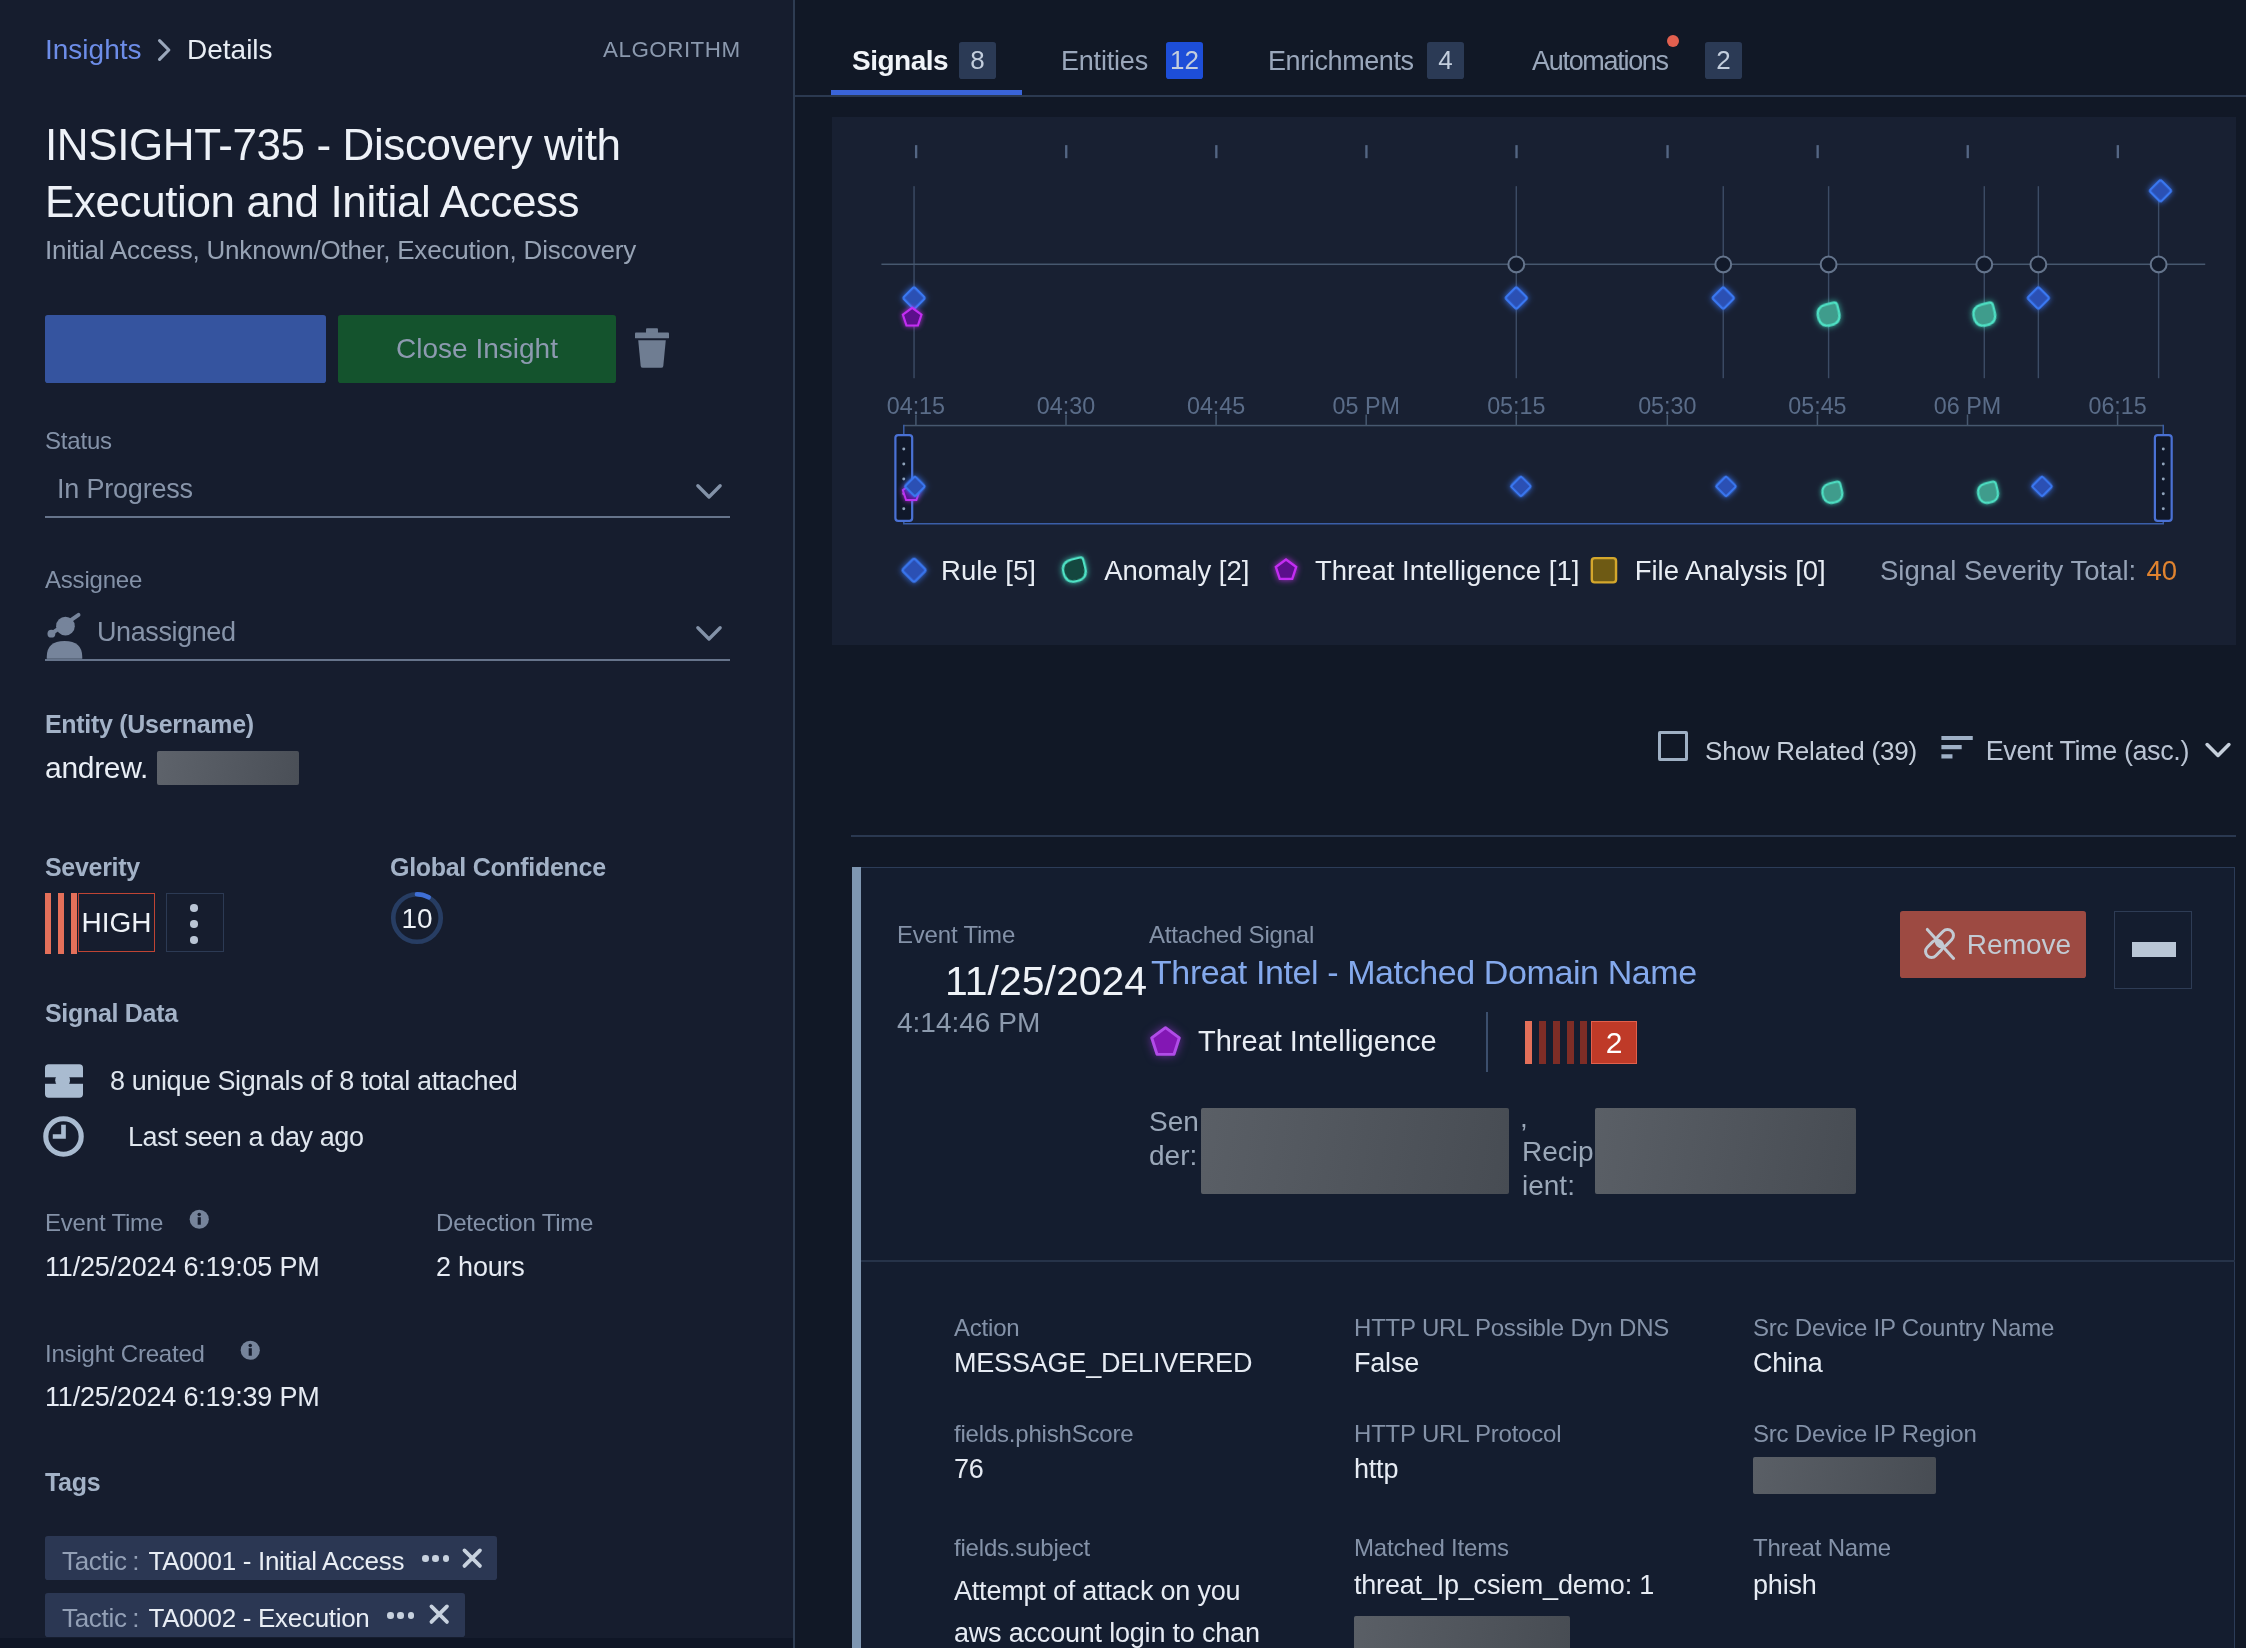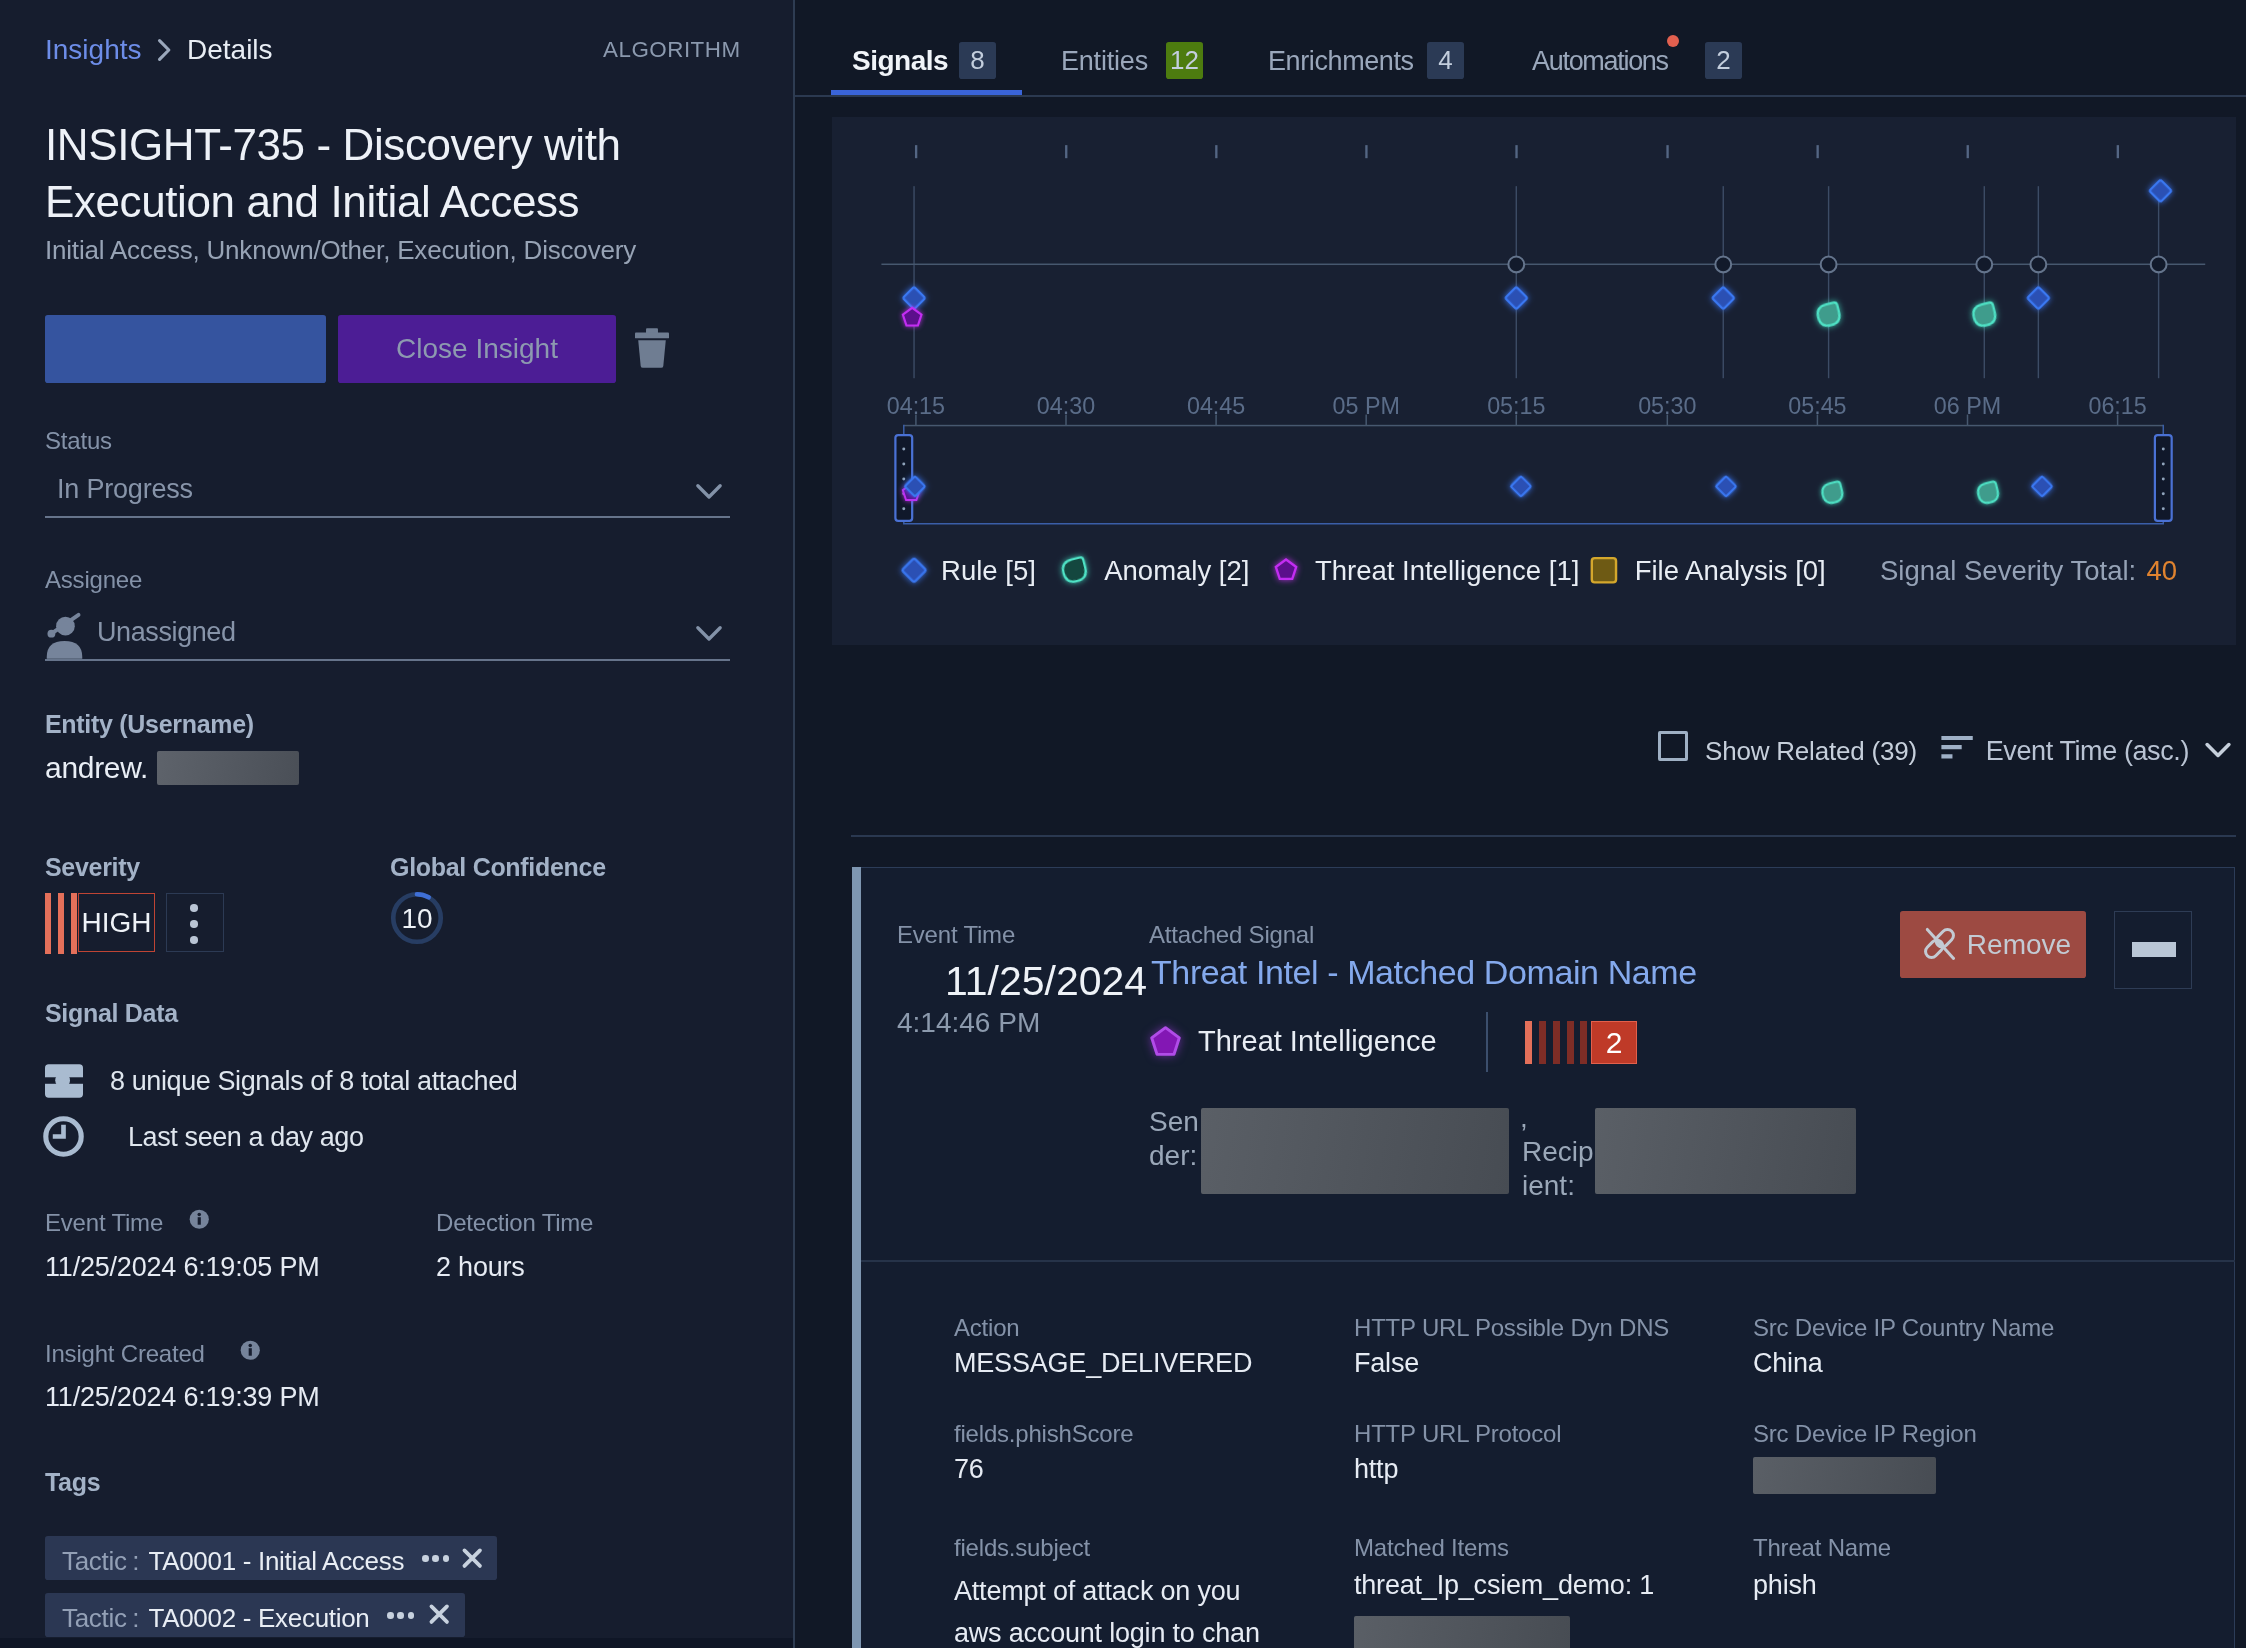--- a/index.html
+++ b/index.html
@@ -22,21 +22,21 @@
   <svg class="abs" style="left:153px;top:37px;" width="22.4" height="26" viewBox="0 0 24 28">
       <path d="M7 4 L17 14 L7 24" stroke="#9aa7bb" stroke-width="3.4" fill="none" stroke-linecap="round" stroke-linejoin="round"></path>
     </svg>
   <div class="abs" style="left:187px;top:34px;font-size:28px;color:#e8edf4;">Details</div>
   <div class="abs" style="left:603px;top:37px;font-size:22.4px;color:#8b99ae;letter-spacing:0.5px;">ALGORITHM</div>
 
   <div class="abs" style="left:45px;top:116px;font-size:44px;line-height:57px;color:#edf1f7;letter-spacing:-0.4px;white-space:nowrap;">INSIGHT-735 - Discovery with<br>Execution and Initial Access</div>
   <div class="abs" style="left:45px;top:235px;font-size:26px;letter-spacing:-0.2px;color:#97a3b5;">Initial Access, Unknown/Other, Execution, Discovery</div>
 
   <div class="abs" style="left:45px;top:315px;width:281px;height:68px;background:#35549f;border-radius:2.8px;"></div>
-  <div class="abs" style="left:338px;top:315px;width:278px;height:68px;background:#4c1d95;border-radius:2.8px;line-height:68px;text-align:center;font-size:28px;color:#8d9ab0;">Close Insight</div>
+  <div class="abs" style="left:338px;top:315px;width:278px;height:68px;background:#14532d;border-radius:2.8px;line-height:68px;text-align:center;font-size:28px;color:#8d9ab0;">Close Insight</div>
   <svg class="abs" style="left:635px;top:328px;" width="34" height="40" viewBox="0 0 37 43">
     <rect x="12" y="0" width="13" height="6" rx="1" fill="#6f7d92"></rect>
     <rect x="0" y="4.5" width="37" height="6.5" rx="1" fill="#6f7d92"></rect>
     <path d="M3.5 13 H33.5 L30.8 41 Q30.6 43 28.3 43 H8.7 Q6.4 43 6.2 41 Z" fill="#6f7d92"></path>
   </svg>
 
   <div class="abs lbl" style="left:45px;top:427px;">Status</div>
   <div class="abs" style="left:45px;top:474px;font-size:27px;letter-spacing:-0.2px;color:#8794a9;margin-left:12px;">In Progress</div>
   <div class="abs" style="left:45px;top:516px;width:685px;height:1.9px;background:#66748b;"></div>
   <svg class="abs" style="left:695px;top:483px;" width="28" height="18.6" viewBox="0 0 30 20">
@@ -130,21 +130,21 @@
       <path d="M4 4 L22 22 M22 4 L4 22" stroke="#c7d1de" stroke-width="4.4" stroke-linecap="round"></path>
     </svg>
   <div class="abs" style="left:0px;top:1638px;width:793px;height:10.3px;background:#0f1626;"></div>
 
   <div class="abs" style="left:852px;top:45px;font-size:28px;letter-spacing:-0.5px;font-weight:bold;color:#f0f4f9;">Signals</div>
   <div class="abs" style="left:959px;top:42px;width:37px;height:37px;background:#2b3a55;border-radius:2.8px;line-height:37px;text-align:center;font-size:26px;color:#c3cedd;">8</div>
   <div class="abs" style="left:831px;top:90px;width:191px;height:6.5px;background:#3a64d8;"></div>
   <div class="abs" style="left:795px;top:95px;width:1451px;height:1.9px;background:#2b3950;"></div>
 
   <div class="abs" style="left:1061px;top:46px;font-size:27px;letter-spacing:-0.2px;color:#9aa7bb;">Entities</div>
-  <div class="abs" style="left:1166px;top:42px;width:37px;height:37px;background:#4d7c0f;border-radius:2.8px;line-height:37px;text-align:center;font-size:26px;color:#c3cedd;">12</div>
+  <div class="abs" style="left:1166px;top:42px;width:37px;height:37px;background:#1d4ed8;border-radius:2.8px;line-height:37px;text-align:center;font-size:26px;color:#c3cedd;">12</div>
   <div class="abs" style="left:1268px;top:46px;font-size:27px;letter-spacing:-0.4px;color:#9aa7bb;">Enrichments</div>
   <div class="abs" style="left:1427px;top:42px;width:37px;height:37px;background:#2b3a55;border-radius:2.8px;line-height:37px;text-align:center;font-size:26px;color:#c3cedd;">4</div>
   <div class="abs" style="left:1532px;top:46px;font-size:27px;letter-spacing:-1.3px;color:#9aa7bb;">Automations</div>
   <div class="abs" style="left:1667px;top:35px;width:12px;height:12px;border-radius:50%;background:#e2604f;"></div>
   <div class="abs" style="left:1705px;top:42px;width:37px;height:37px;background:#2b3a55;border-radius:2.8px;line-height:37px;text-align:center;font-size:26px;color:#c3cedd;">2</div>
 
   <div class="abs" style="left:832px;top:117px;width:1404px;height:528px;background:#182032;"></div>
   <svg class="abs" style="left:832px;top:117px;" width="1404" height="528" viewBox="0 0 1506 566">
   <rect x="89" y="30" width="2.5" height="14" fill="#546684"></rect>
       <rect x="250" y="30" width="2.5" height="14" fill="#546684"></rect>

